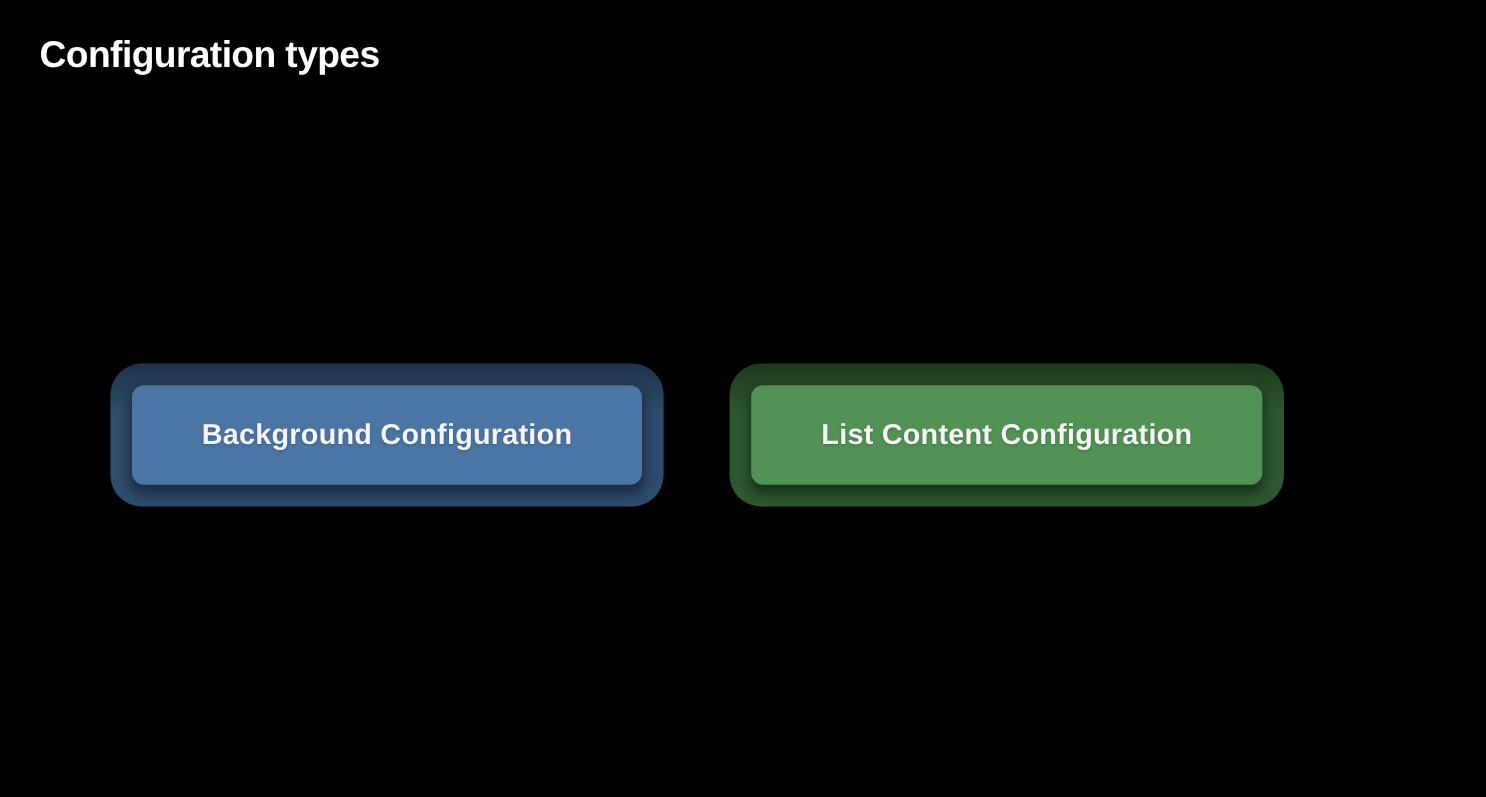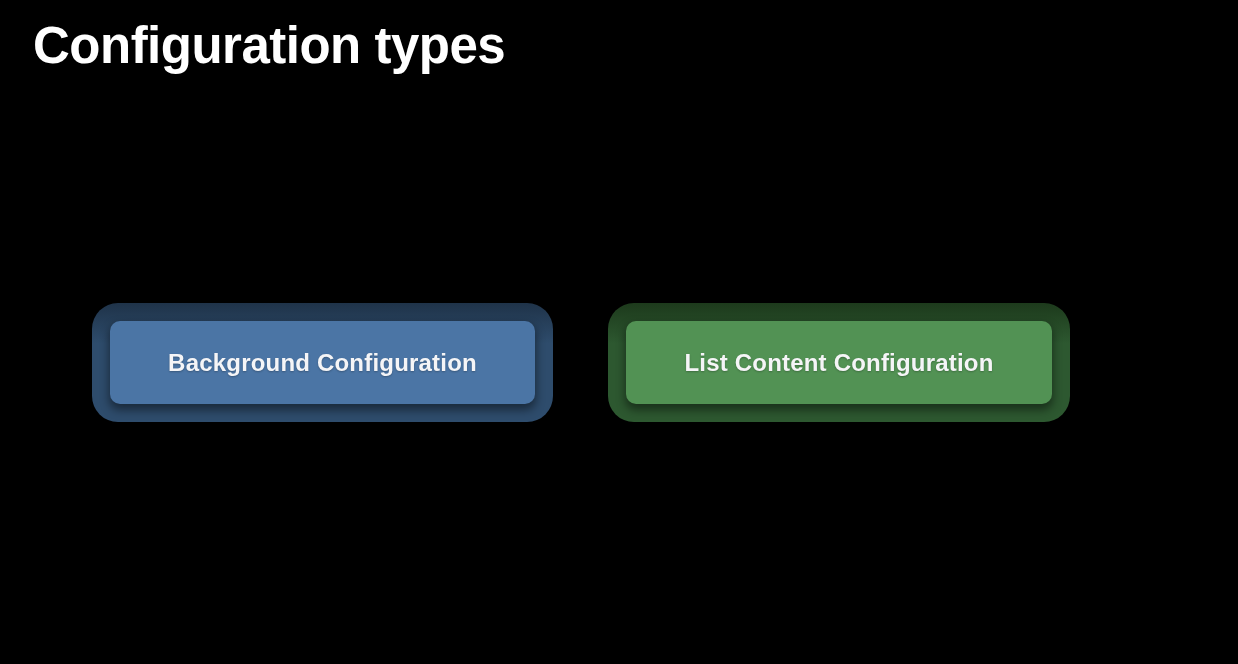--- a/index.html
+++ b/index.html
@@ -24,21 +24,21 @@
   .slide {
     position: relative;
     width: 1238px;
     height: 664px;
     background: var(--bg);
   }
   .slide-title {
     position: absolute;
     left: 33px;
     top: 22px;
-    font-size: 51px;
+    font-size: 31px;
     line-height: 48px;
     font-weight: 700;
     letter-spacing: -0.5px;
     color: var(--title);
   }
   .node {
     position: absolute;
     top: 303px;
     width: 461px;
     height: 119px;

